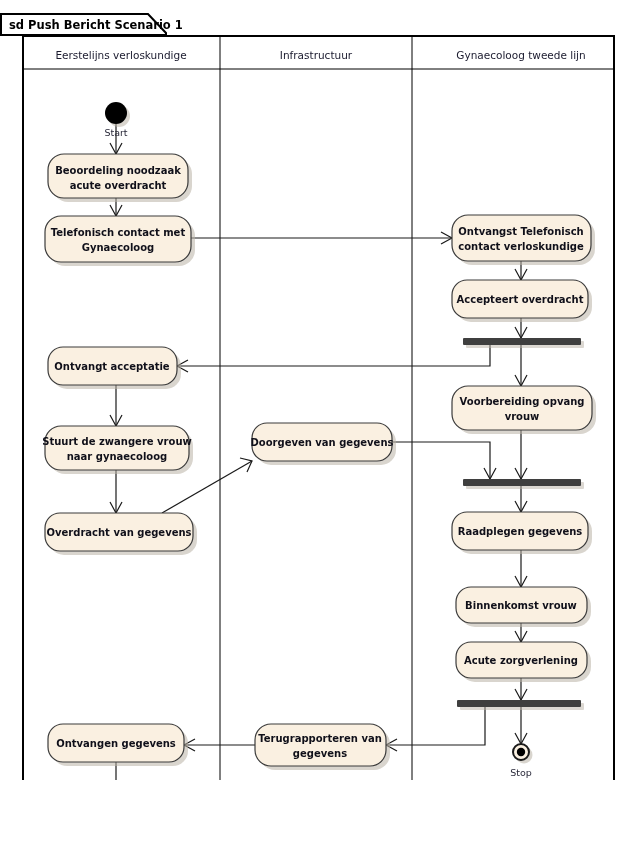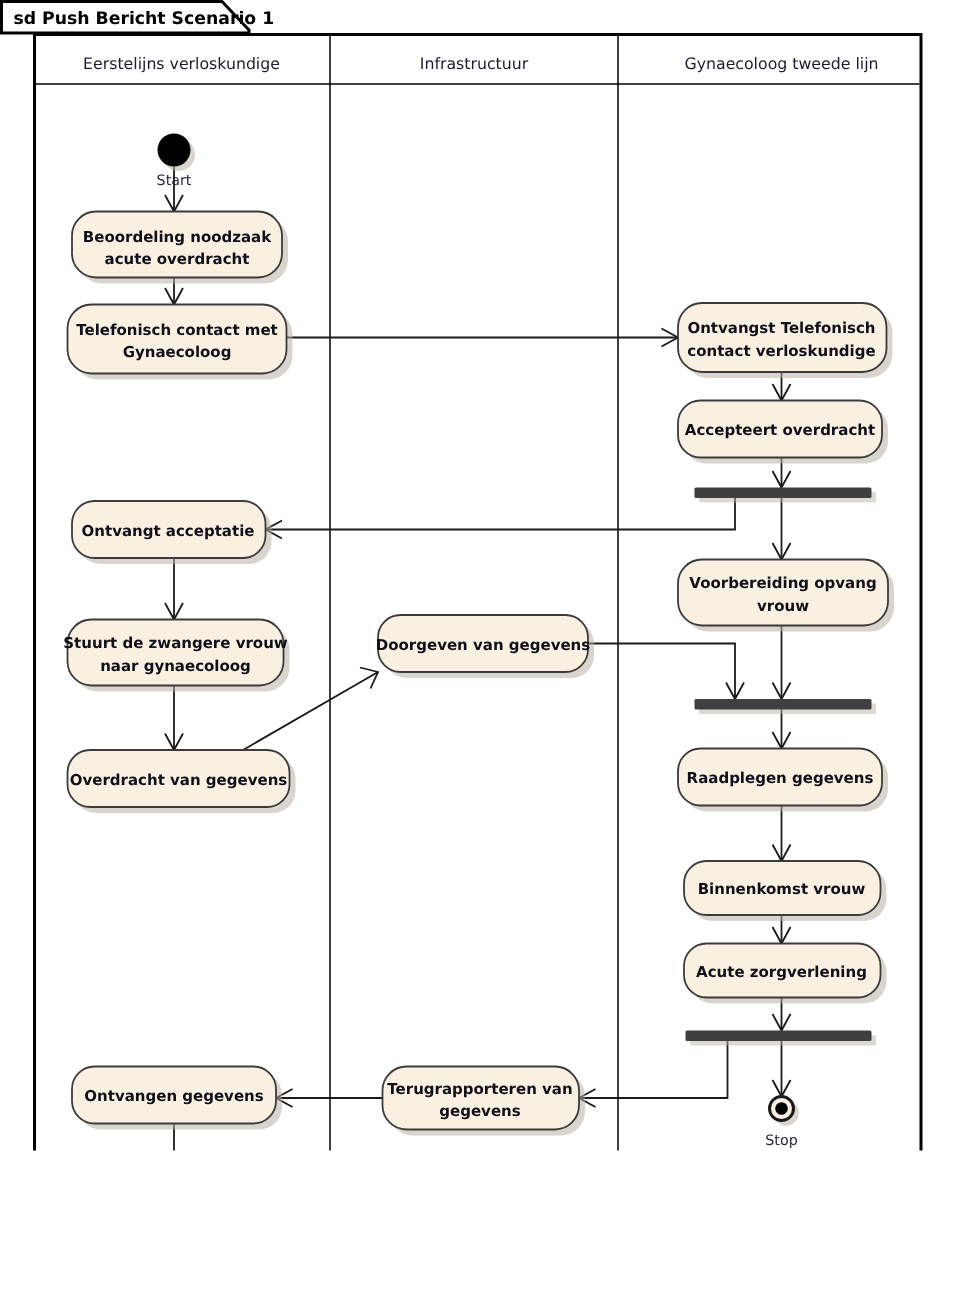--- a/index.html
+++ b/index.html
@@ -1,18 +1,18 @@
 <!DOCTYPE html>
 <html><head>
 <meta charset="utf-8">
 <style>
   html,body{margin:0;padding:0;background:#ffffff;}
   body{width:640px;height:862px;position:relative;
        font-family:"DejaVu Sans","Liberation Sans",sans-serif;}
-  #stage{position:absolute;left:0;top:0;width:640px;height:767px;overflow:hidden;}
+  #stage{position:absolute;left:0;top:13px;width:640px;height:767px;overflow:hidden;}
   svg.layer{position:absolute;left:0;top:0;width:640px;height:862px;}
 
   
   .frame-border{fill:none;stroke:#000000;stroke-width:2;}
   .lane-line{fill:none;stroke:#000000;stroke-width:1;}
   .tab-shape{fill:#ffffff;stroke:#000000;stroke-width:2;}
   .title-text{font-size:11.5px;font-weight:bold;fill:#000000;
               font-family:"DejaVu Sans","Liberation Sans",sans-serif;}
   .lane-title{font-size:10.5px;fill:#1a1a2e;text-anchor:middle;
               font-family:"DejaVu Sans","Liberation Sans",sans-serif;}

